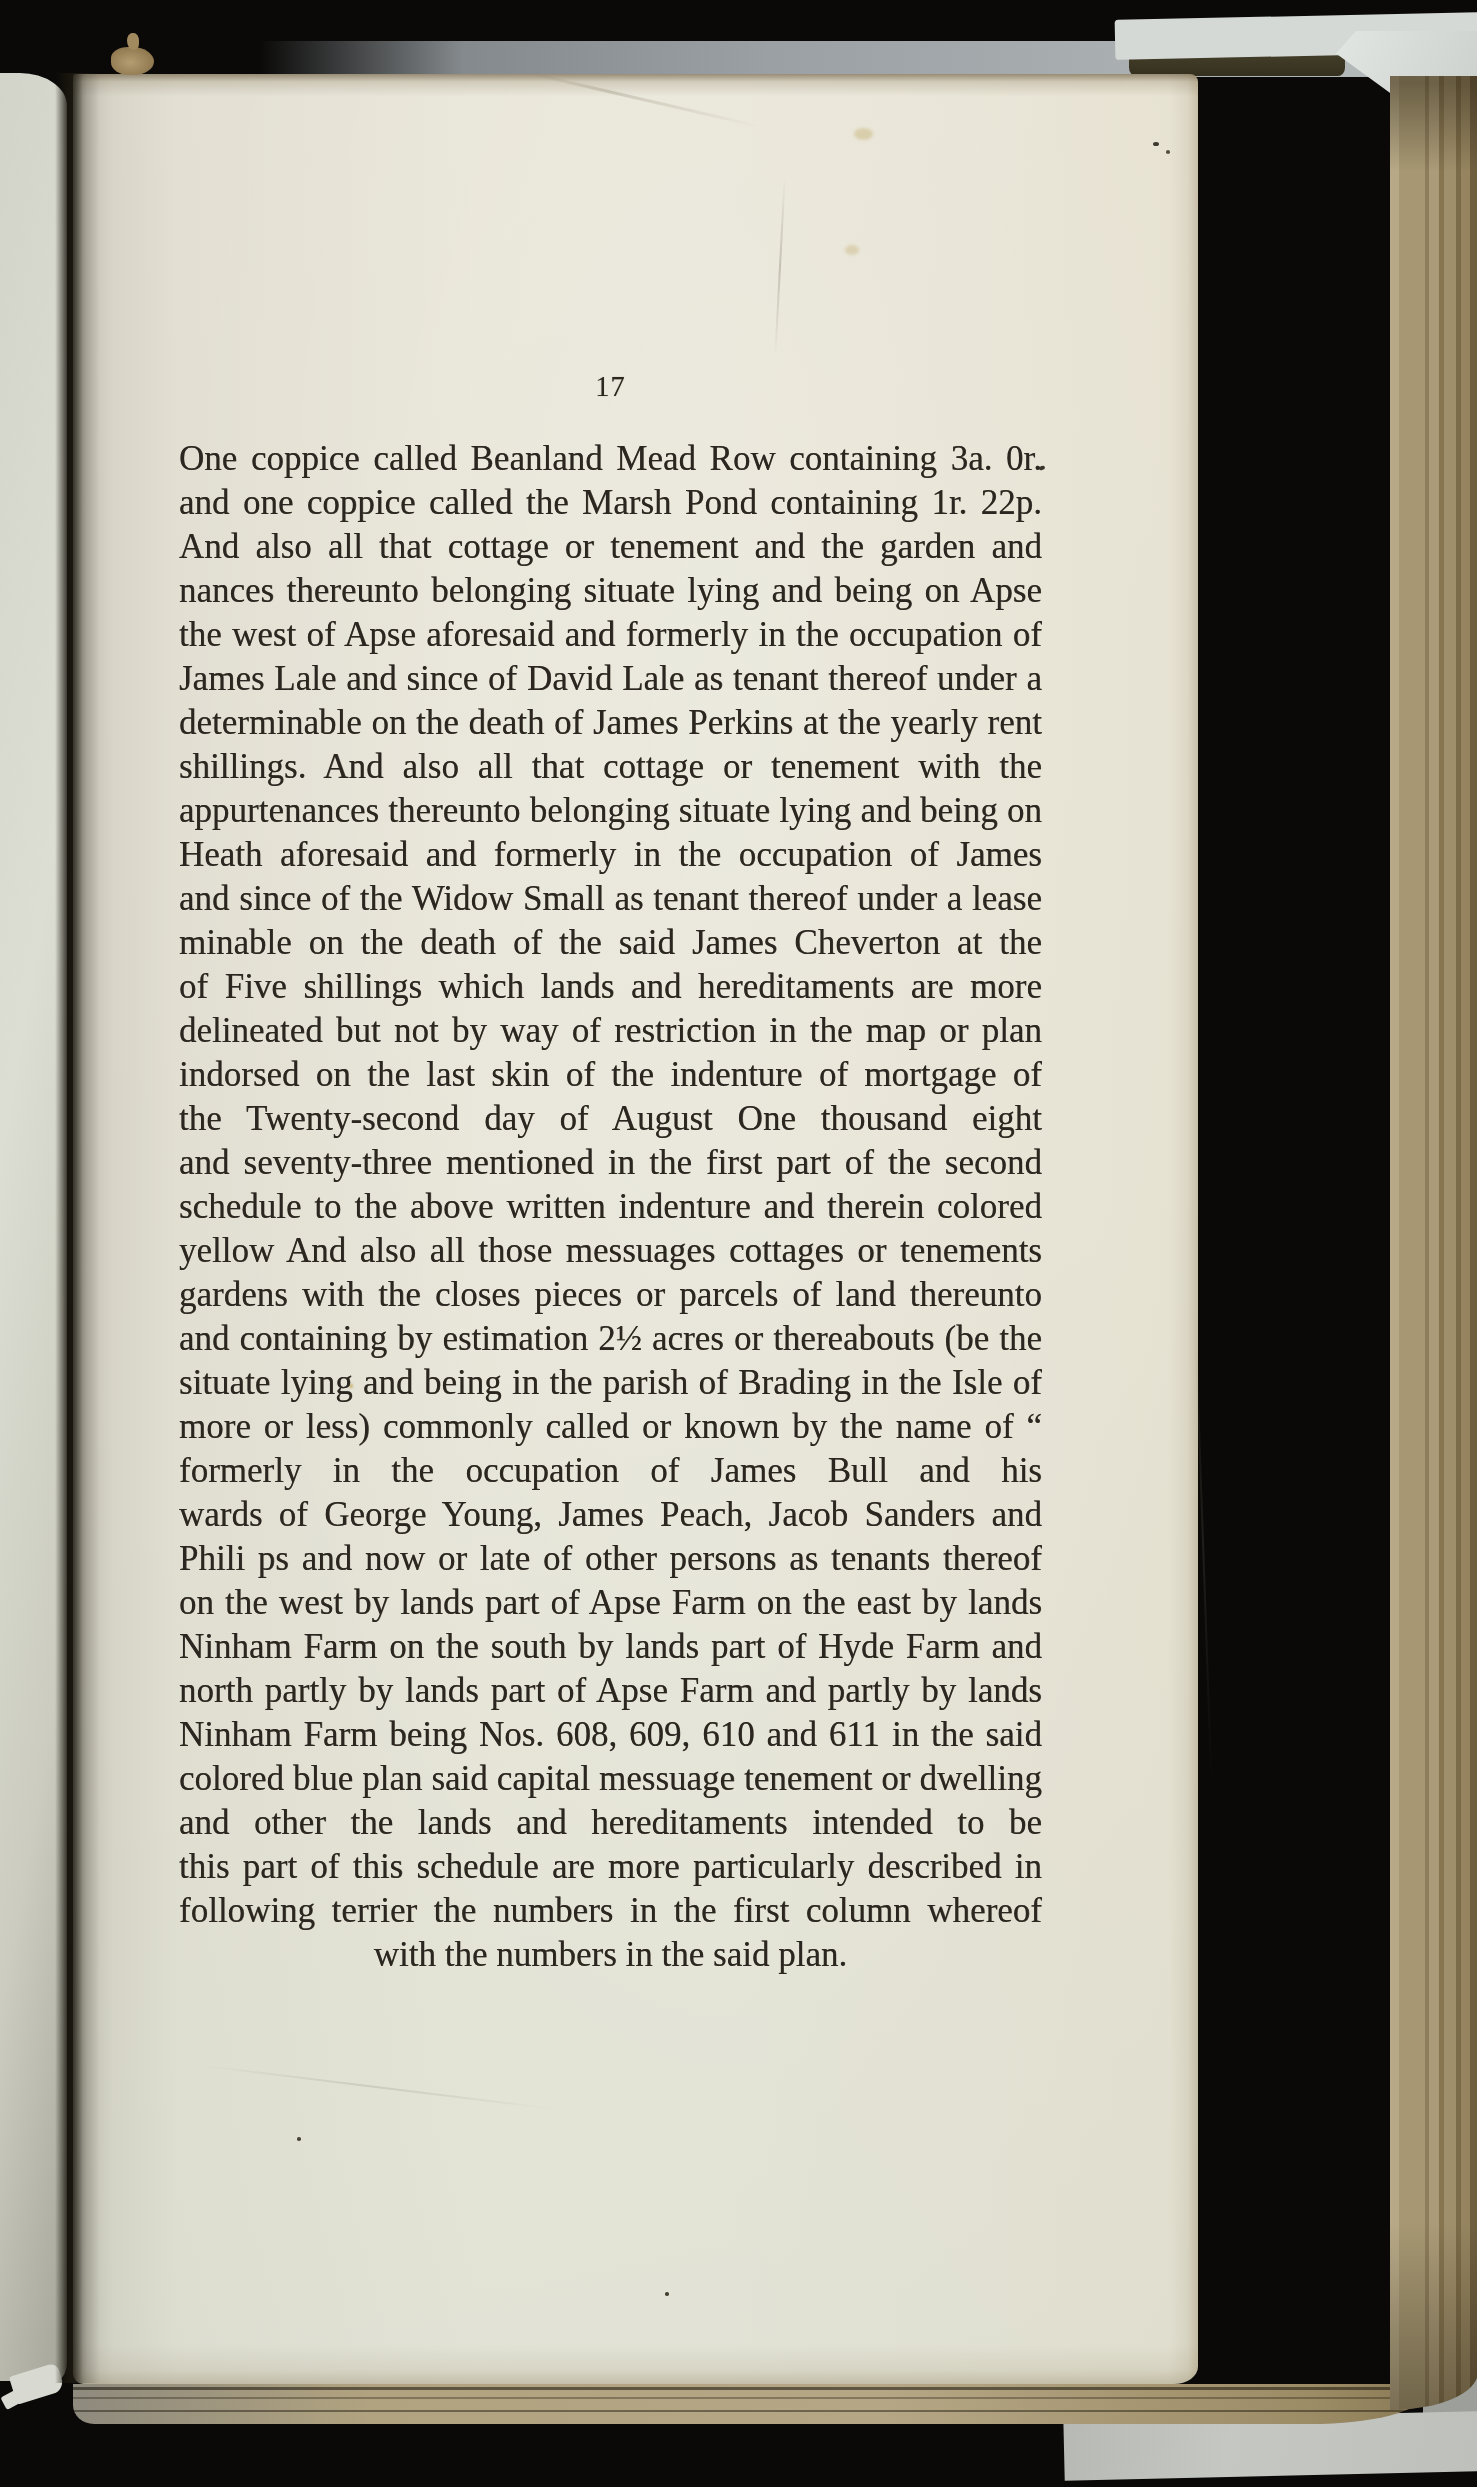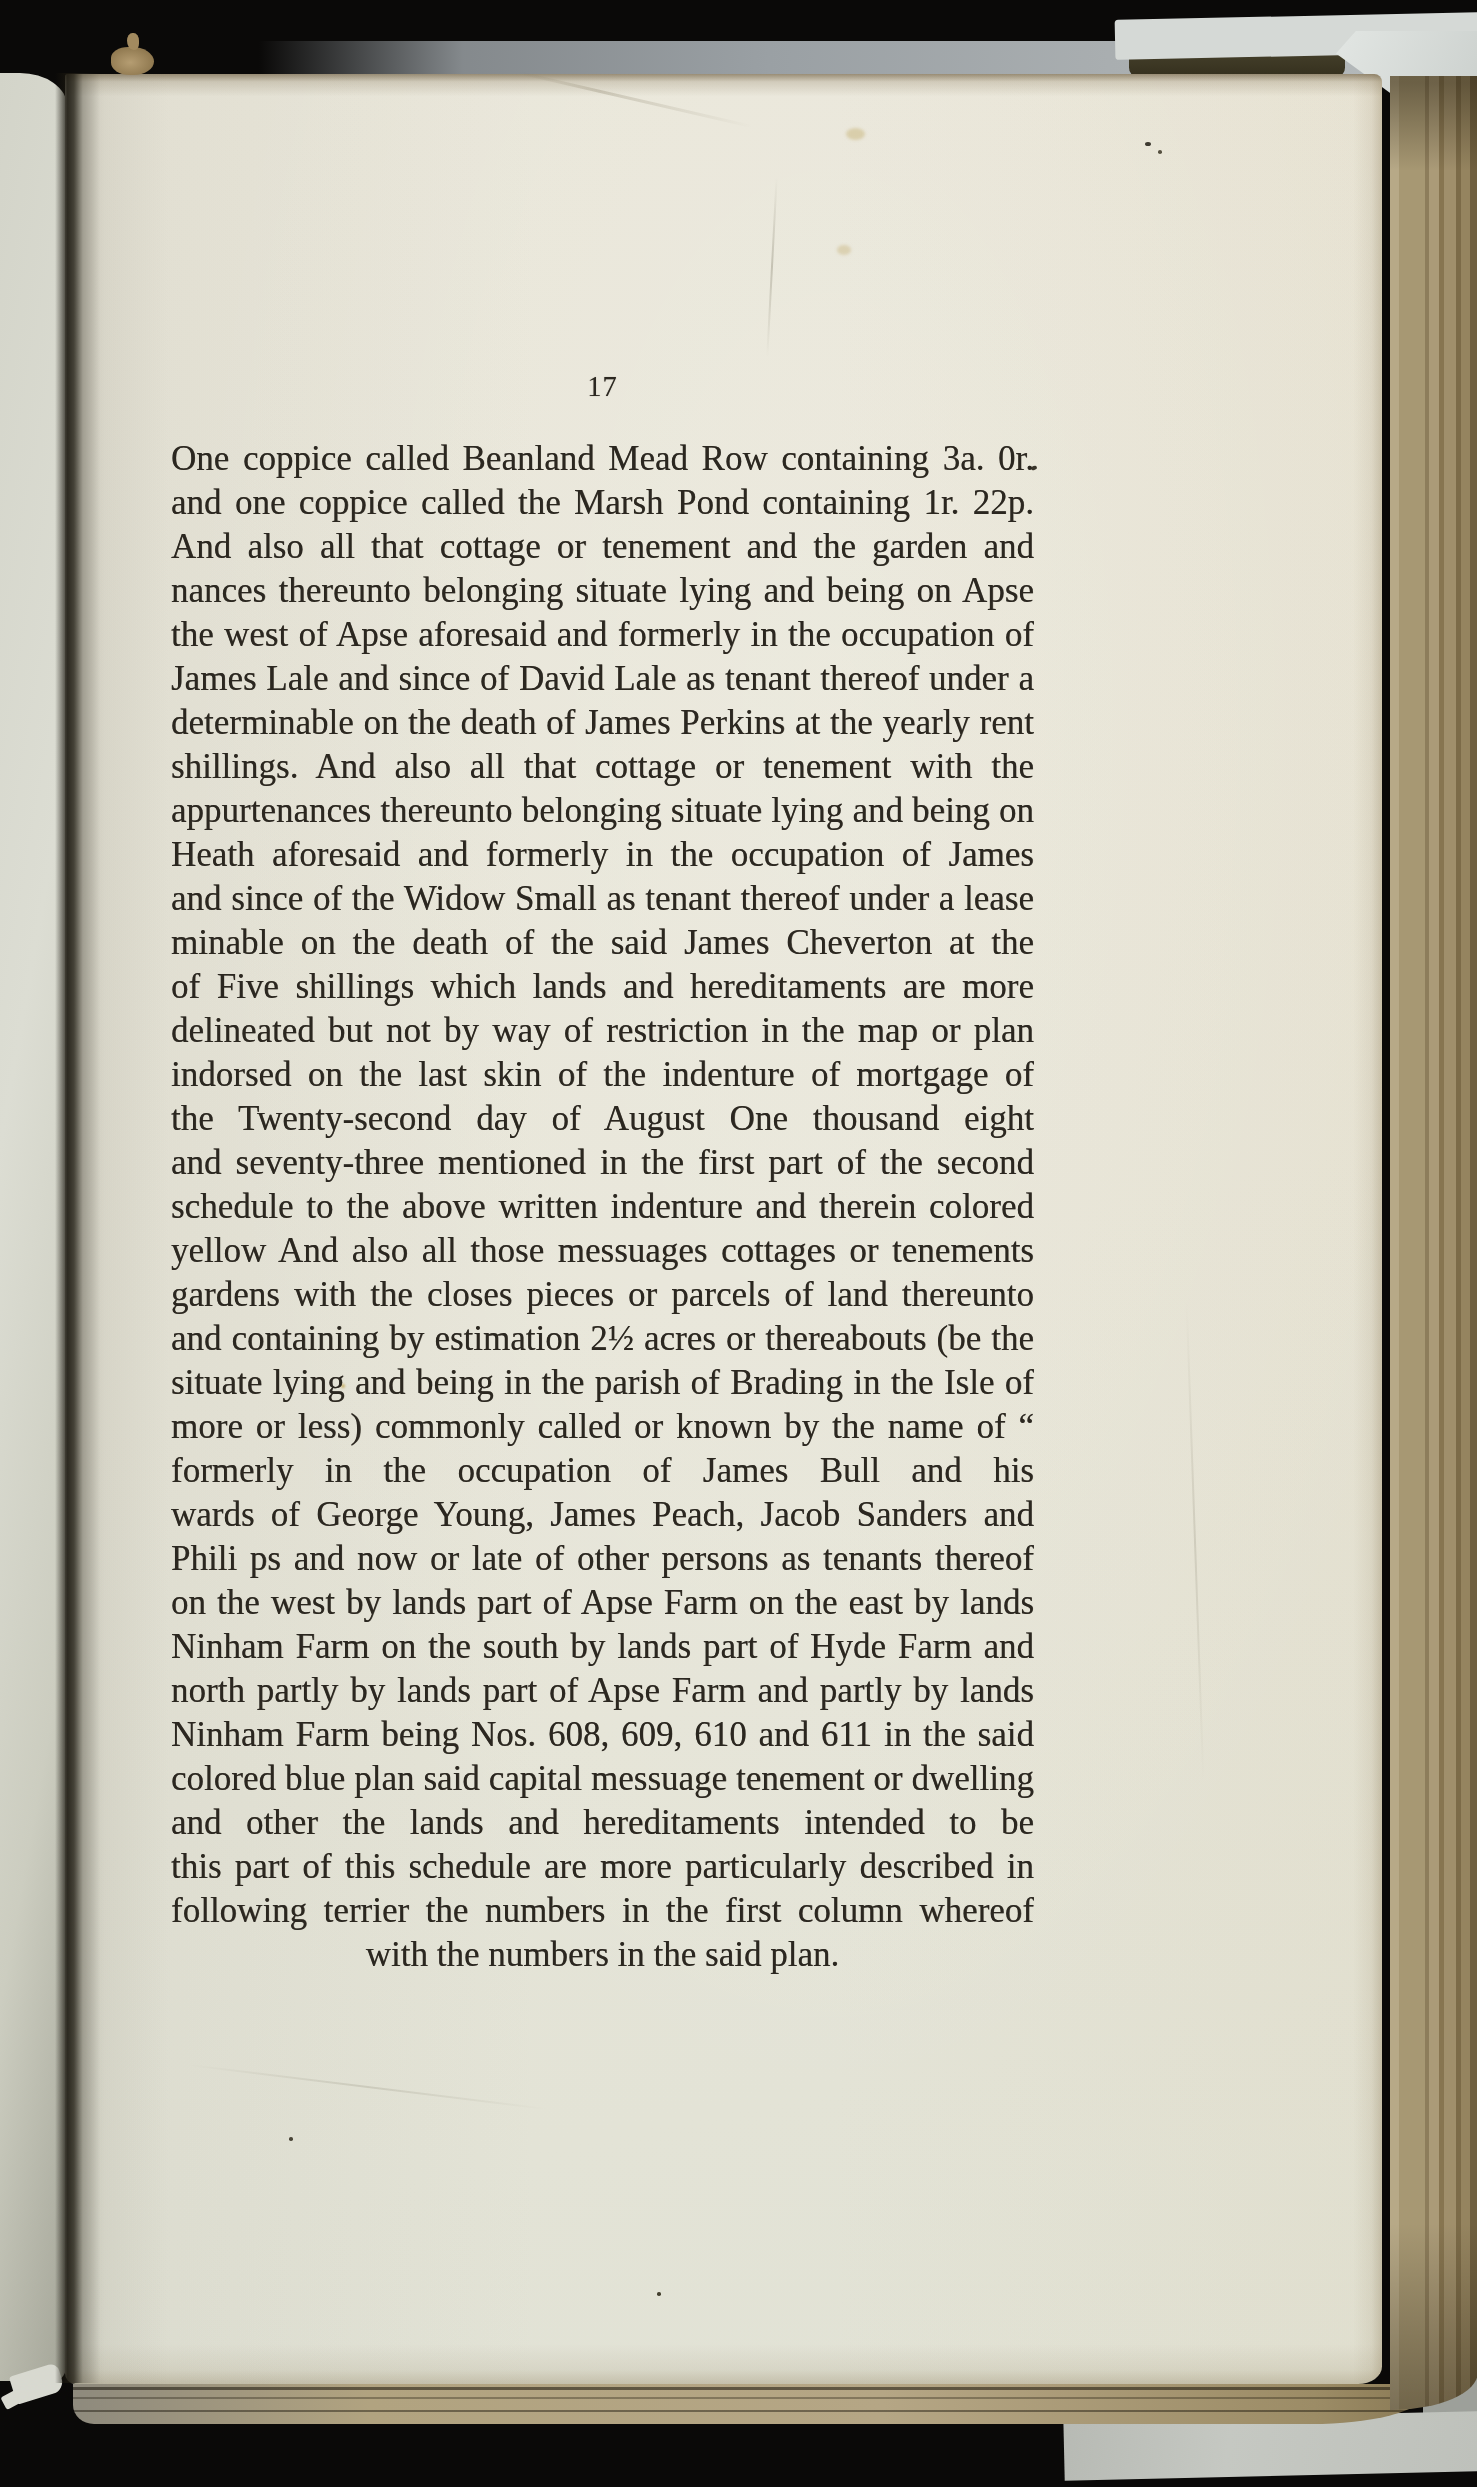--- a/index.html
+++ b/index.html
@@ -61,21 +61,21 @@
   .sliver-1{left:12px;top:2369px;width:50px;height:29px;transform:rotate(-17deg);border-radius:3.5px 8.6px 12px 3.5px;}
   .sliver-2{left:1.7px;top:2390px;width:29px;height:14px;transform:rotate(-28deg);border-radius:2.6px;}
   
   .gutter-shadow{
     position:absolute;left:55px;top:73px;width:45px;height:2310px;z-index:4;
     background:linear-gradient(to right, rgba(25,22,14,0), rgba(25,22,14,.85) 28%, rgba(32,29,19,.75) 42%, rgba(60,56,44,.28) 62%, rgba(0,0,0,0));
     pointer-events:none;
   }
   
   .page{
-    position:absolute;left:65px;top:74px;width:1317px;height:2310px;z-index:3;
+    position:absolute;left:73px;top:74px;width:1125px;height:2310px;z-index:3;
     background:
       linear-gradient(to right, rgba(40,36,26,.42) 0px, rgba(90,86,72,.20) 14px, rgba(140,136,120,.10) 40px, rgba(0,0,0,0) 104px),
       linear-gradient(to bottom, rgba(85,66,34,.55) 0px, rgba(95,75,40,.18) 7.8px, rgba(0,0,0,0) 22.4px),
       linear-gradient(to left, rgba(130,110,70,.30) 0px, rgba(130,110,70,.10) 10.4px, rgba(0,0,0,0) 29px),
       linear-gradient(to top, rgba(120,100,60,.28) 0px, rgba(120,100,60,.10) 14px, rgba(0,0,0,0) 40px),
       radial-gradient(ellipse at 58% 28%, rgba(255,255,250,.16), rgba(0,0,0,0) 62%),
       linear-gradient(to right, rgba(150,150,138,.10), rgba(0,0,0,0) 36%),
       linear-gradient(to left, rgba(214,192,150,.10), rgba(0,0,0,0) 42%),
       linear-gradient(168deg, var(--paper,#e9e6d9), #e7e5d8 52%, #e1e2d5);
     border-radius:2.6px 7.8px 24px 10.4px / 2.6px 7.8px 17.3px 10.4px;

